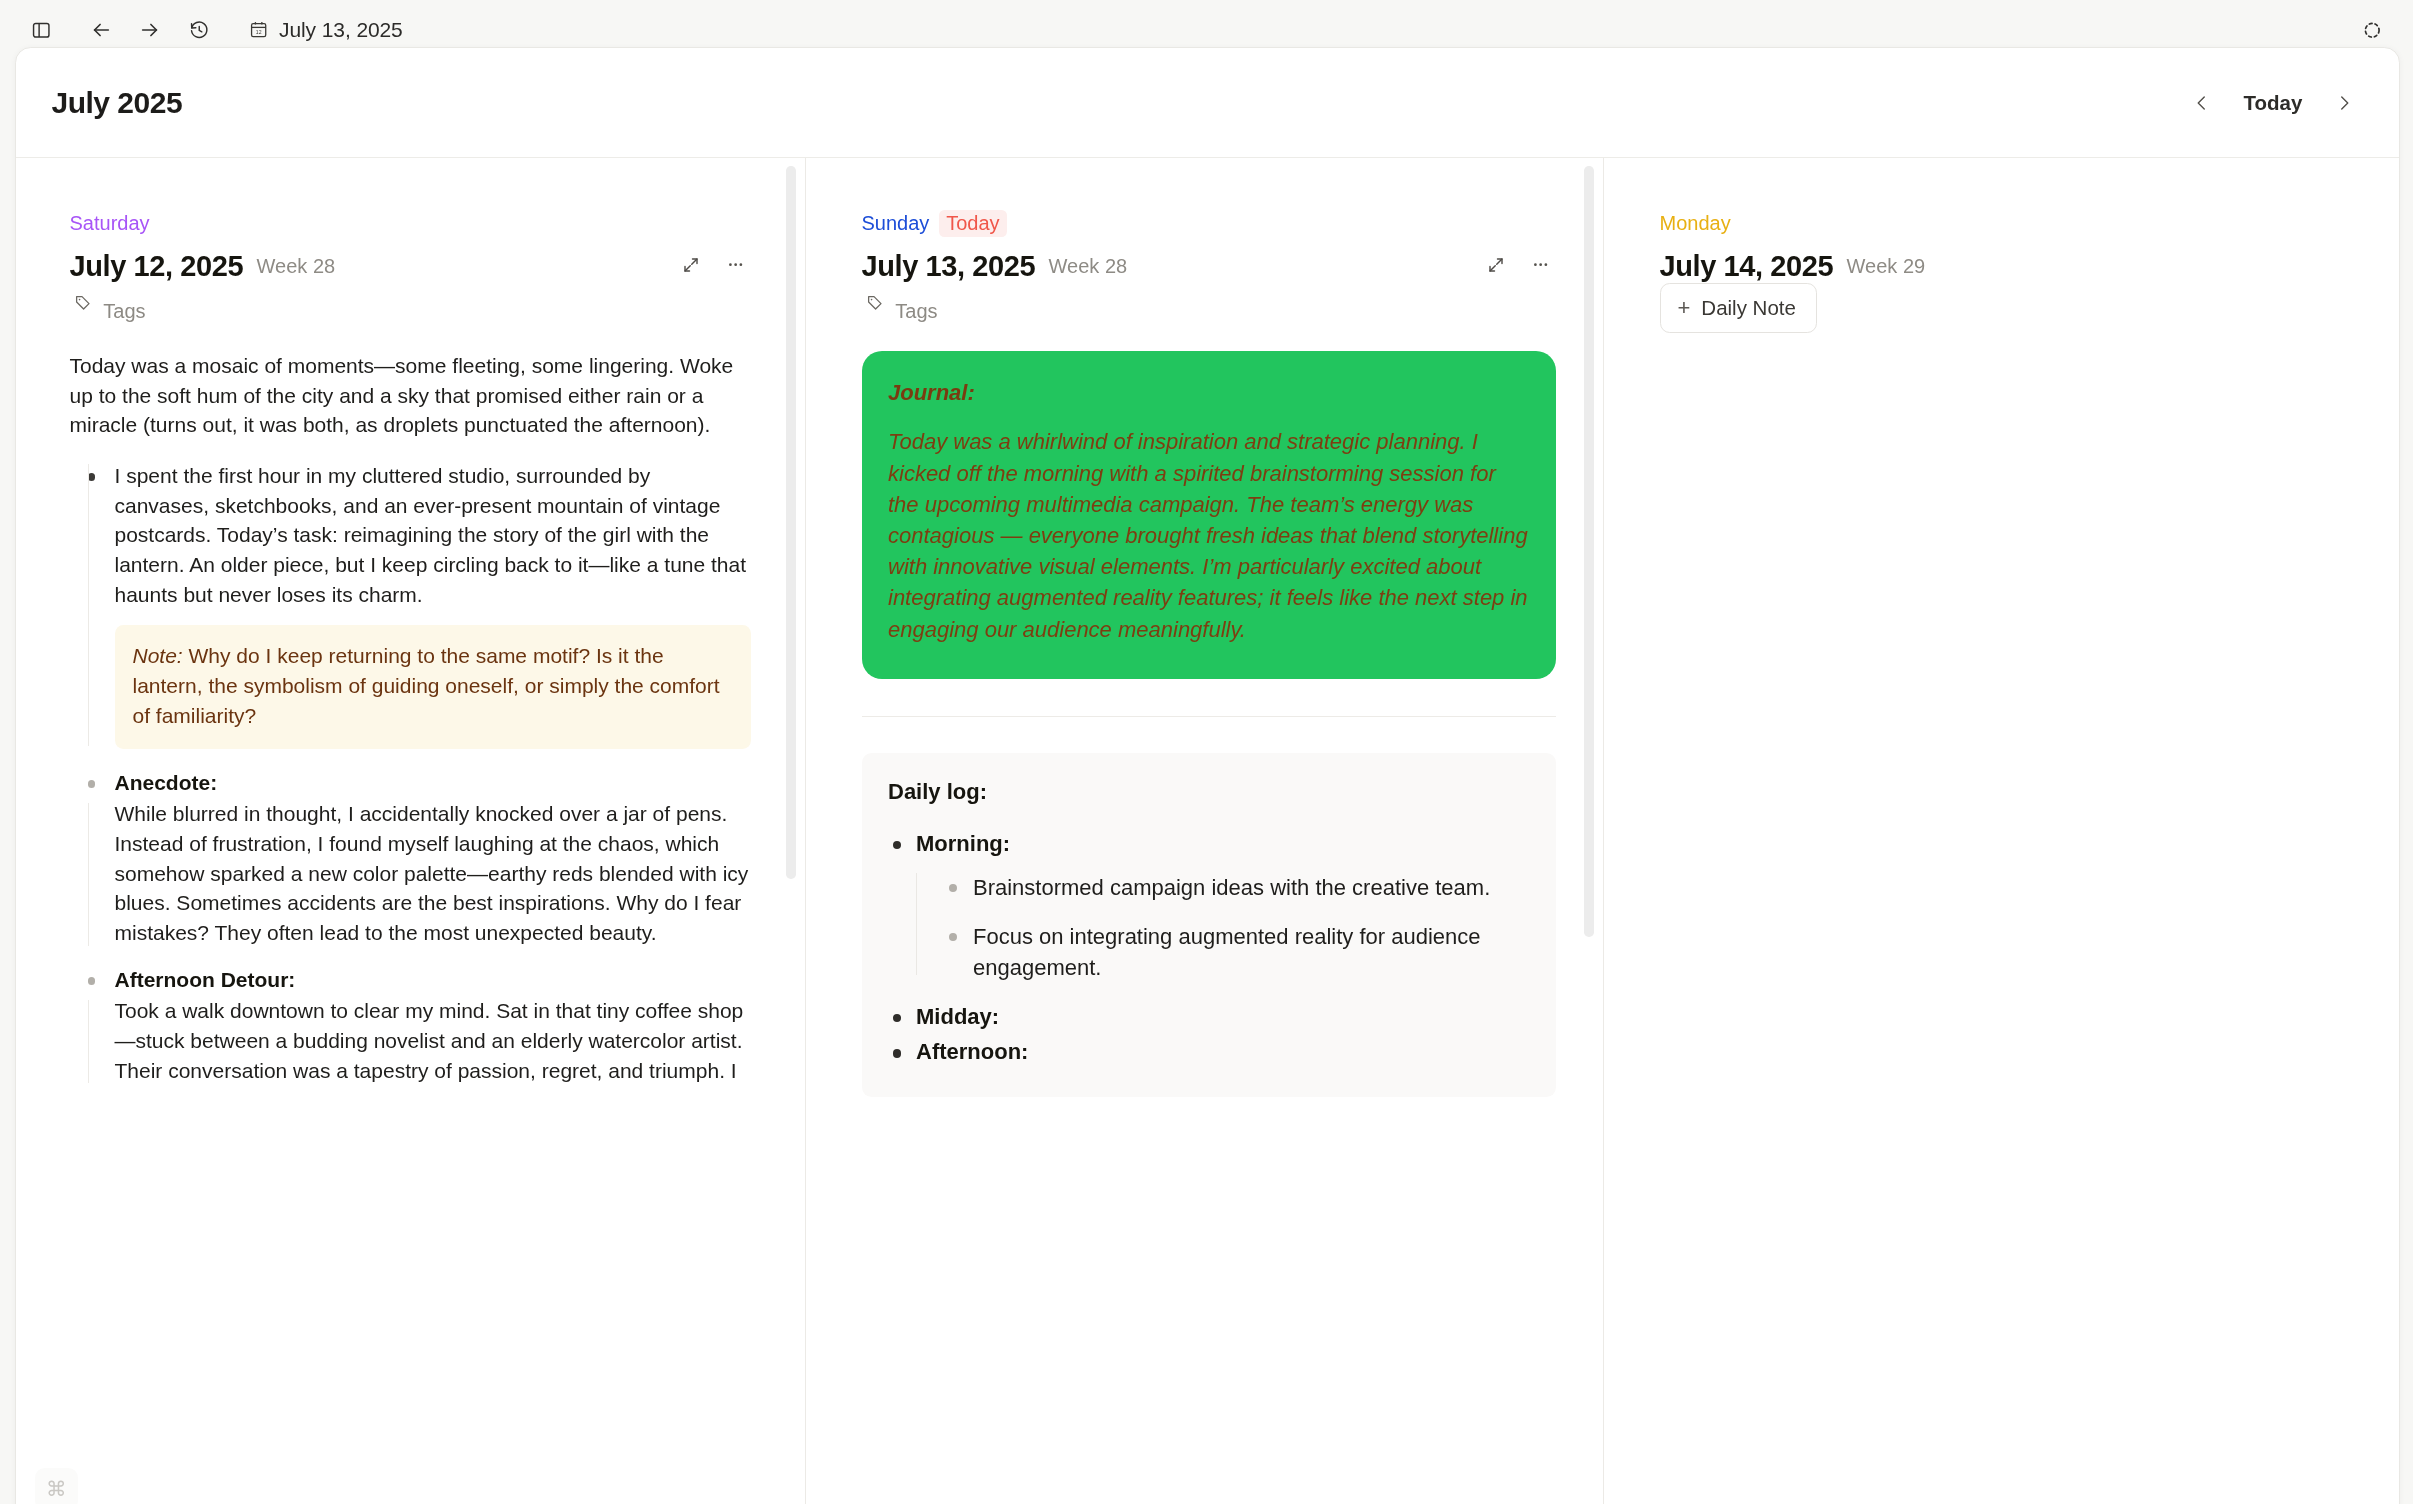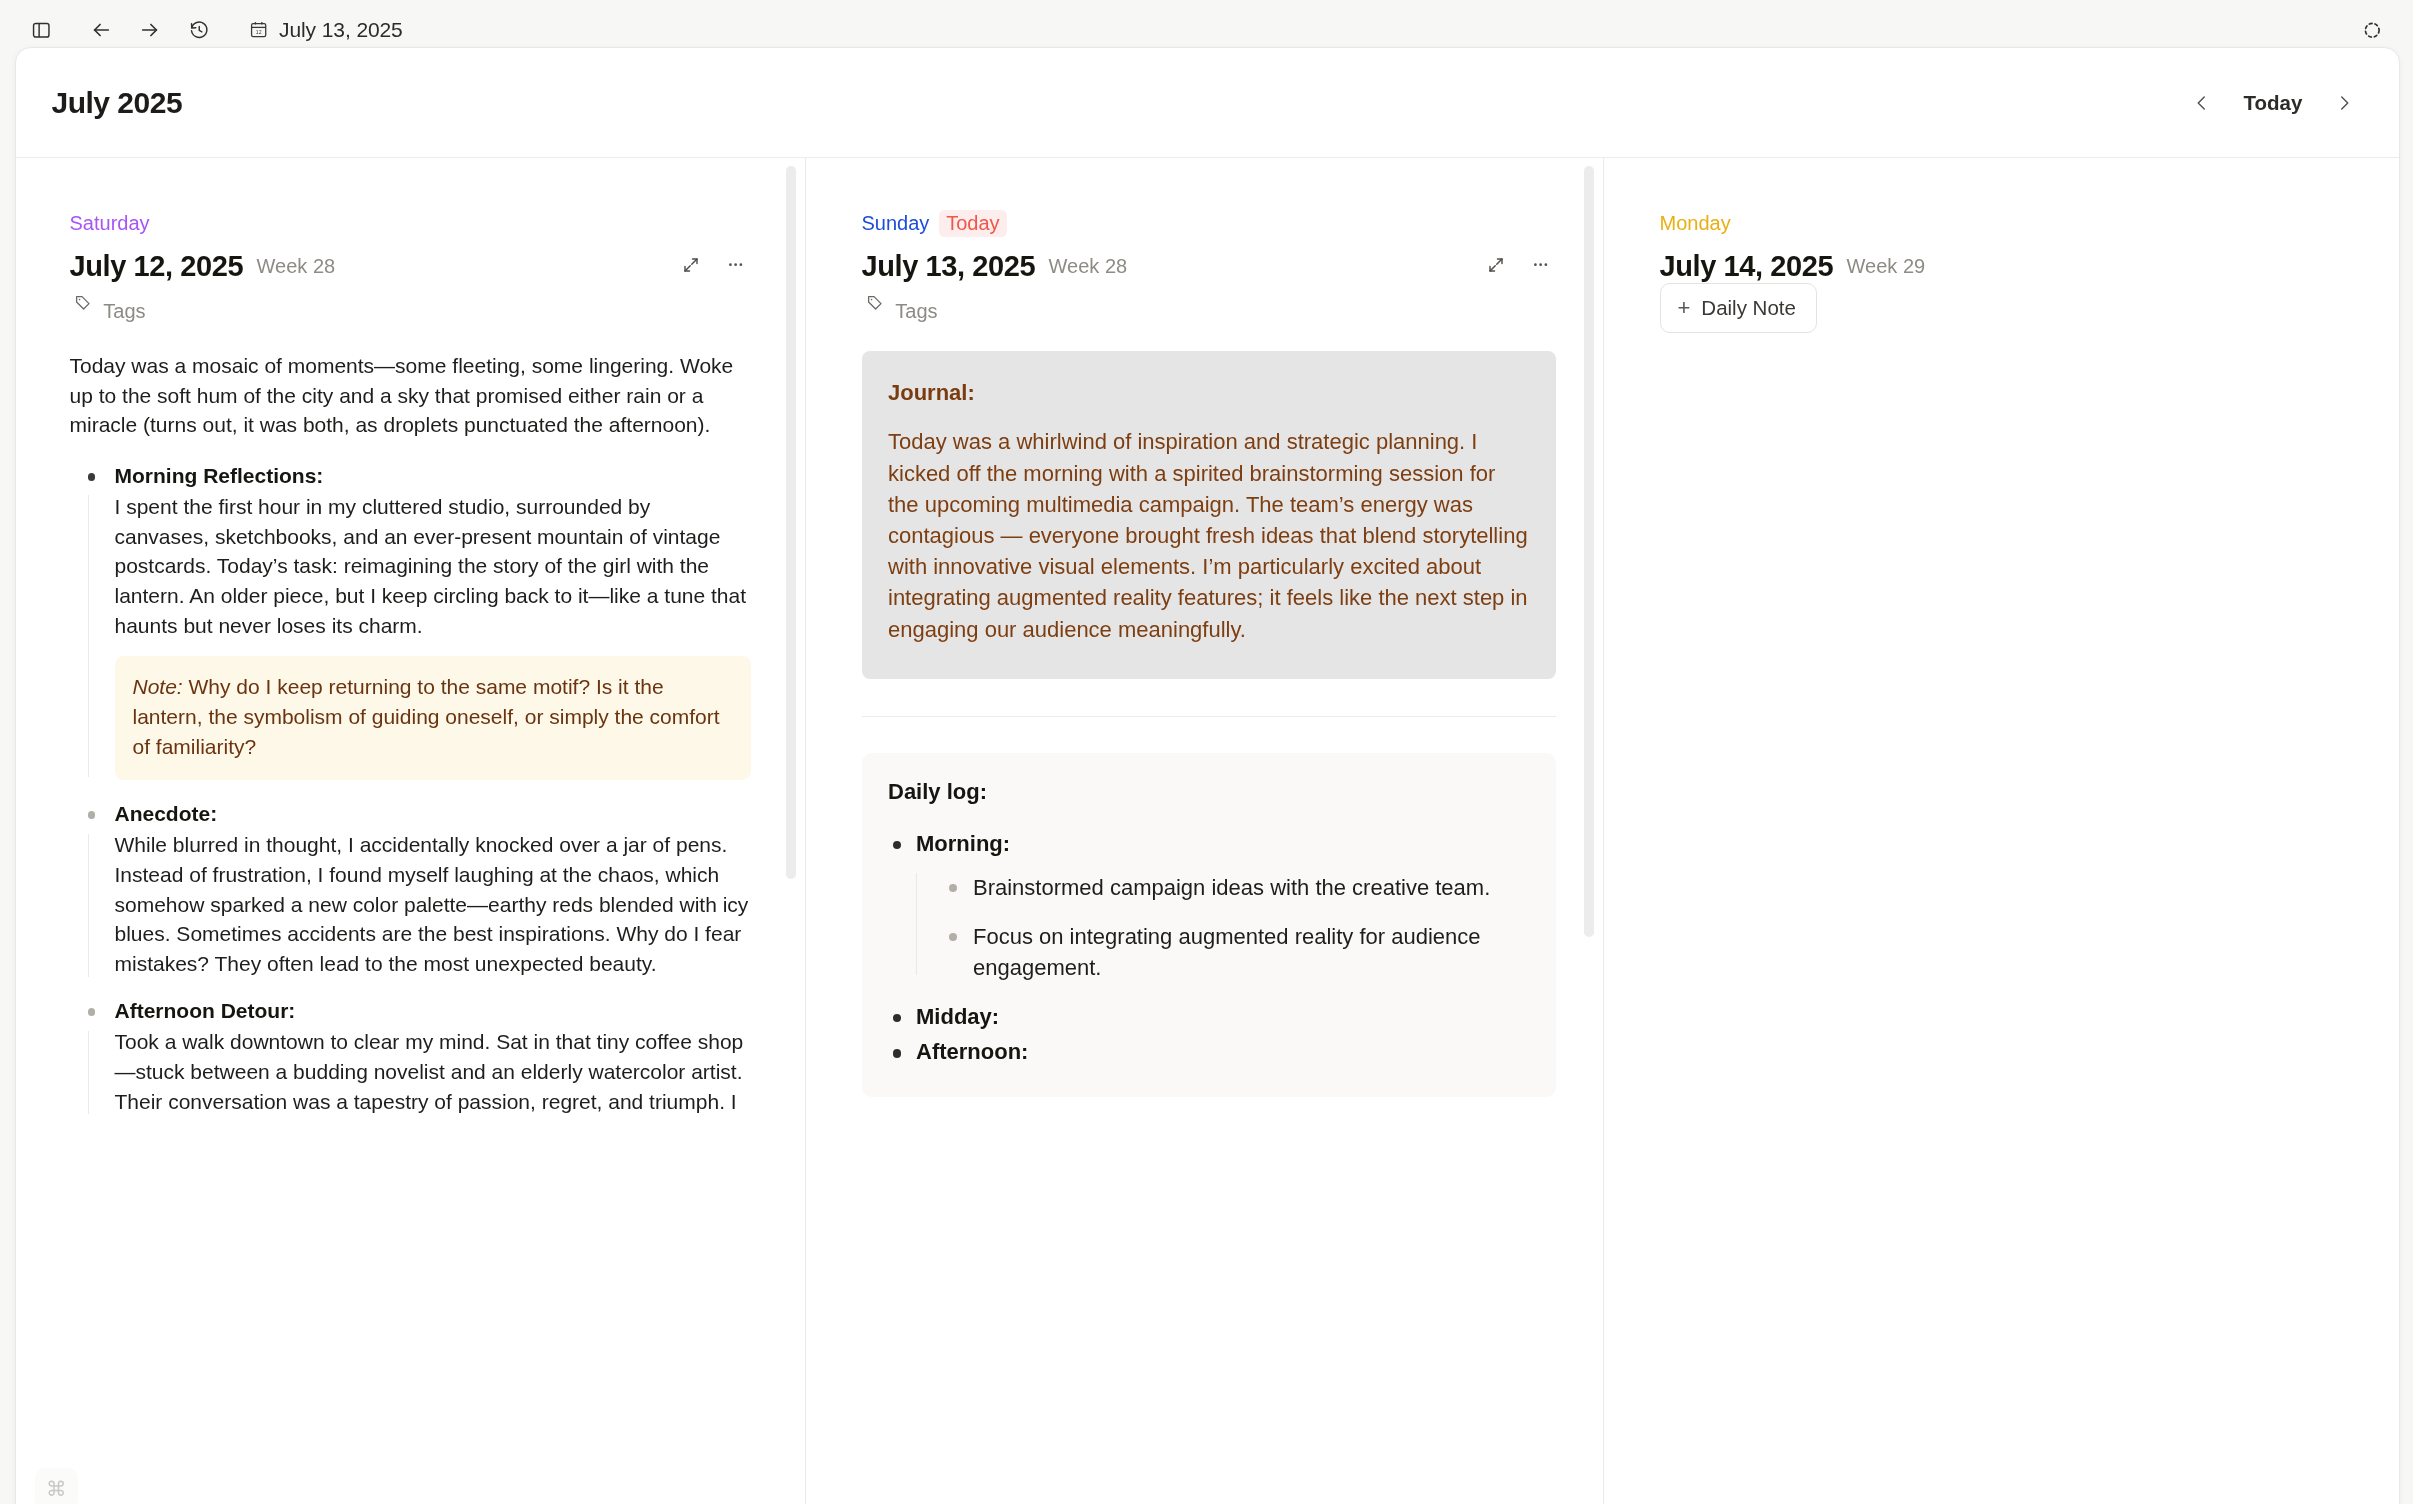--- a/index.html
+++ b/index.html
@@ -296,24 +296,25 @@
     margin: 15.7px 0 19.3px 0;
   }
   .callout .ctext {
     font-size: 21px;
     line-height: 1.42;
     color: #6b3410;
   }
   .callout em { font-style: italic; }
 
   .journal-callout {
-    background: #e5e5e5;
-    border-radius: 8px;
+    background: #22c55e;
+    border-radius: 20px;
     padding: 29px 26.5px 34px 26.5px;
     margin-bottom: 37px;
+    font-style: italic;
   }
   .journal-title {
     font-size: 22px;
     font-weight: bold;
     color: #7a3b10;
     margin-bottom: 20.5px;
   }
   .journal-body {
     font-size: 22px;
     line-height: 1.42;
@@ -517,21 +518,20 @@
             </svg>
           </span>
           <span class="tags-label">Tags</span>
         </div>
 
         <div class="para">Today was a mosaic of moments—some fleeting, some lingering. Woke up to the soft hum of the city and a sky that promised either rain or a miracle (turns out, it was both, as droplets punctuated the afternoon).</div>
 
         <ul class="bullet-list">
 
           <li class="bullet-item">
-            <div class="bullet-head">Morning Reflections:</div>
             <div class="indent-rule">
               <div class="bullet-body">I spent the first hour in my cluttered studio, surrounded by canvases, sketchbooks, and an ever-present mountain of vintage postcards. Today’s task: reimagining the story of the girl with the lantern. An older piece, but I keep circling back to it—like a tune that haunts but never loses its charm.</div>
               <div class="callout">
                 <div class="ctext">
                   <em>Note:</em><span> Why do I keep returning to the same motif? Is it the lantern, the symbolism of guiding oneself, or simply the comfort of familiarity?</span>
                 </div>
               </div>
             </div>
           </li>
 

